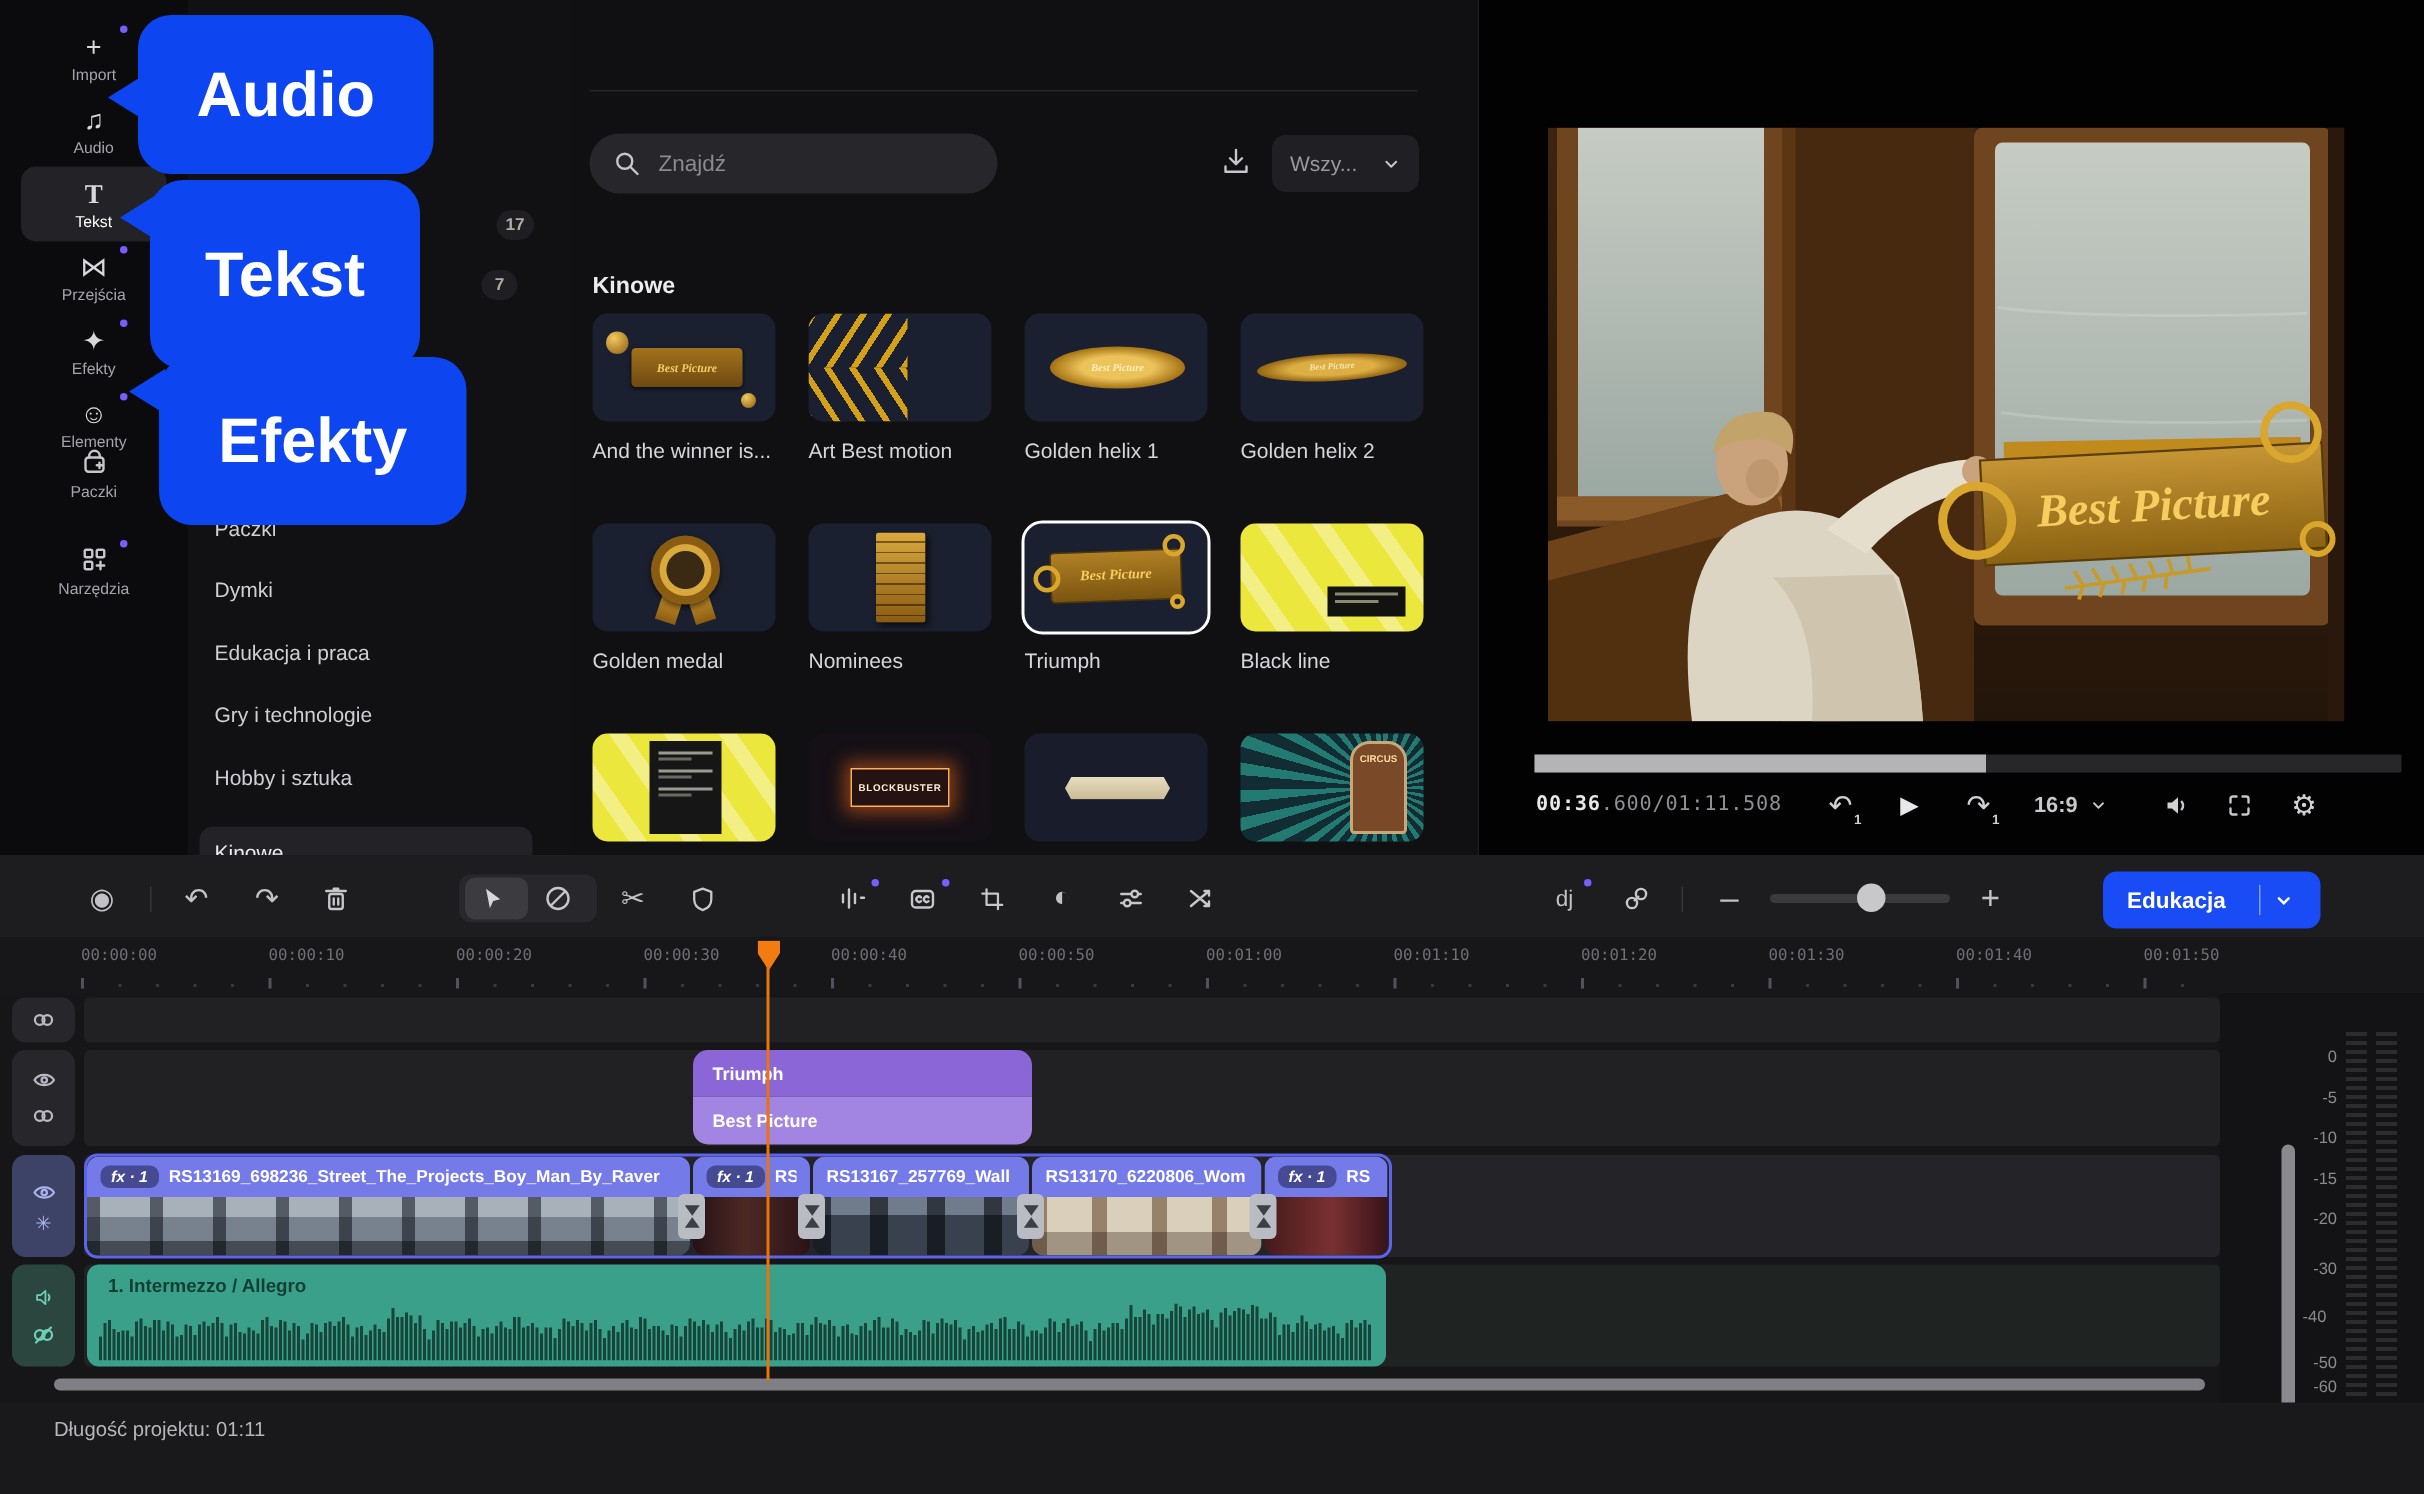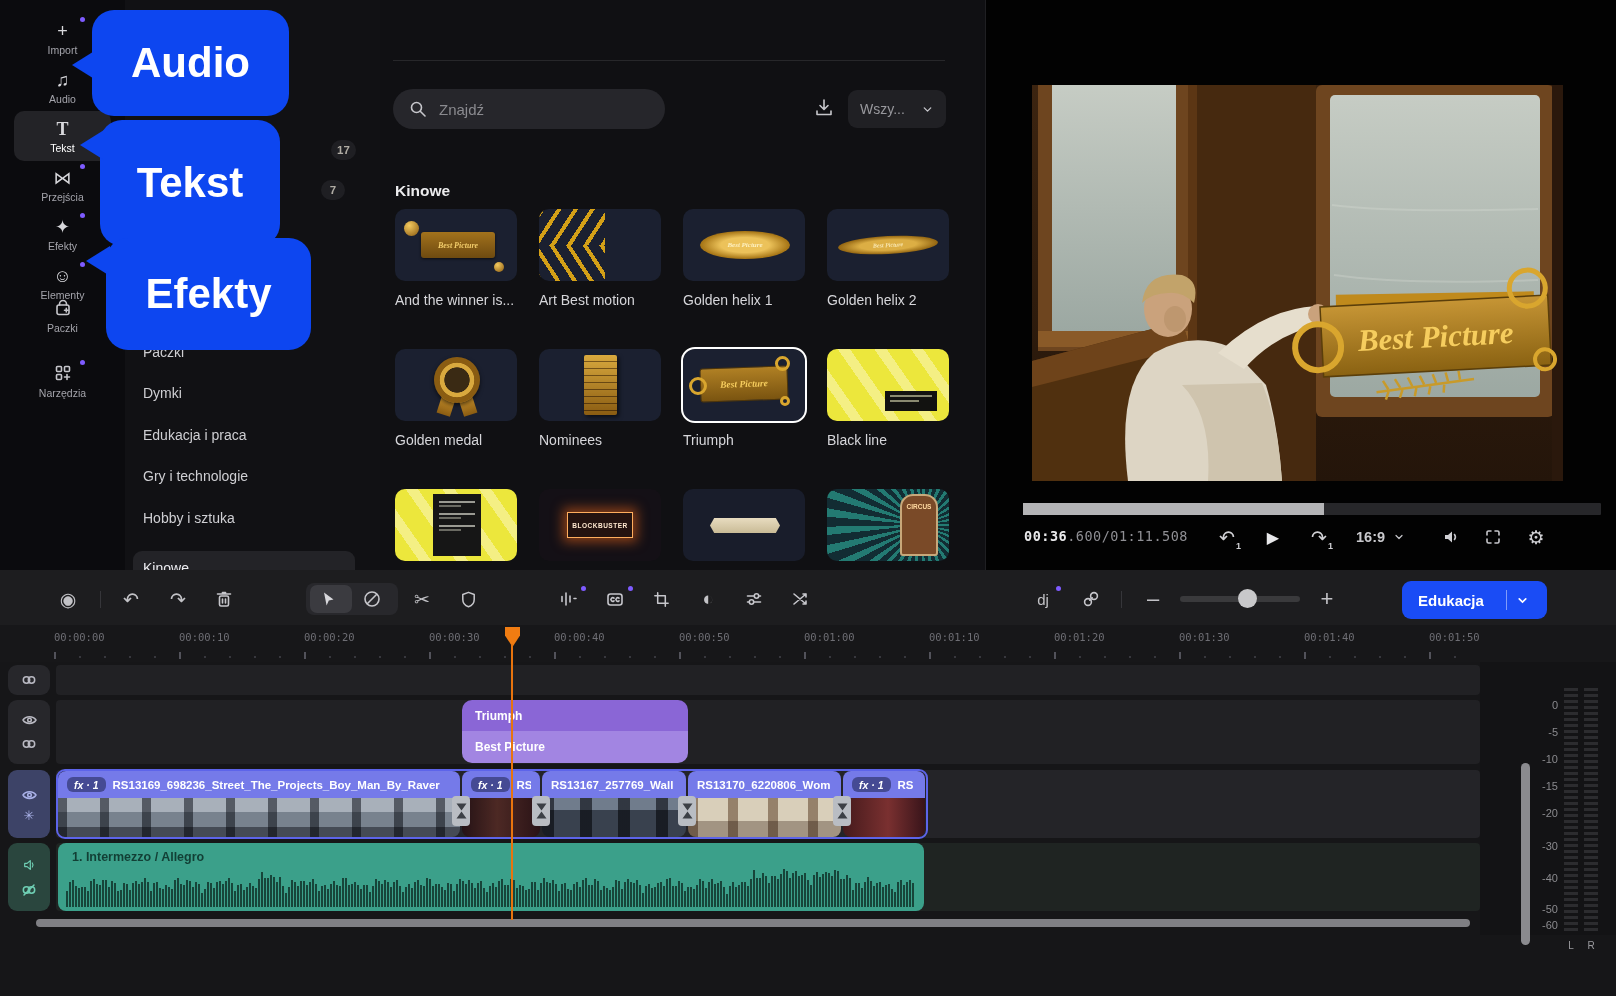--- a/index.html
+++ b/index.html
@@ -936,26 +936,29 @@
       <div id="phline"></div>
 
       <div id="meterbg"></div>
       <div id="meters">
           <div class="mlab" style="top: 129px;">0</div>
           <div class="mlab" style="top: 156px;">-5</div>
           <div class="mlab" style="top: 183px;">-10</div>
           <div class="mlab" style="top: 210px;">-15</div>
           <div class="mlab" style="top: 237px;">-20</div>
           <div class="mlab" style="top: 270px;">-30</div>
-          <div class="mlab" style="top: 302px;">-40</div>
+          <div class="mlab" style="top: 302px; text-align: center;">-40</div>
           <div class="mlab" style="top: 333px;">-50</div>
           <div class="mlab" style="top: 349px;">-60</div>
           <div class="mcol" style="left: 1564px;"></div>
           <div class="mcol" style="left: 1584px;"></div>
           <div class="mch" style="left: 1564px;">L</div>
           <div class="mch" style="left: 1584px;">R</div>
         </div>
       <div id="vscroll"></div>
       <div id="hscroll"></div>
 
+      <div id="statusbar">
+        <div id="statustxt">Długość projektu: 01:11</div>
+      </div>
     </div>
   </section>
 </div>
 
 </body></html>

